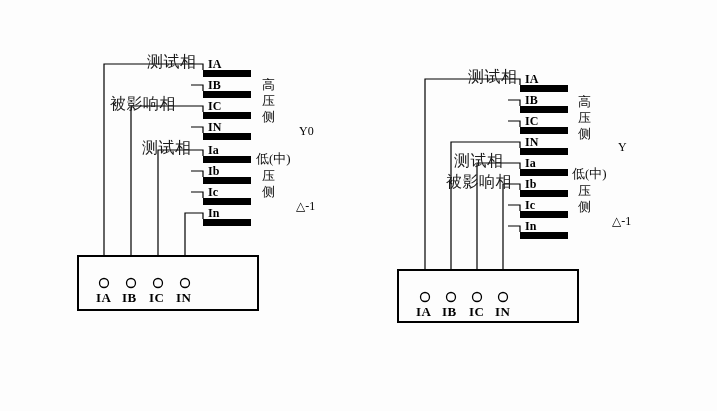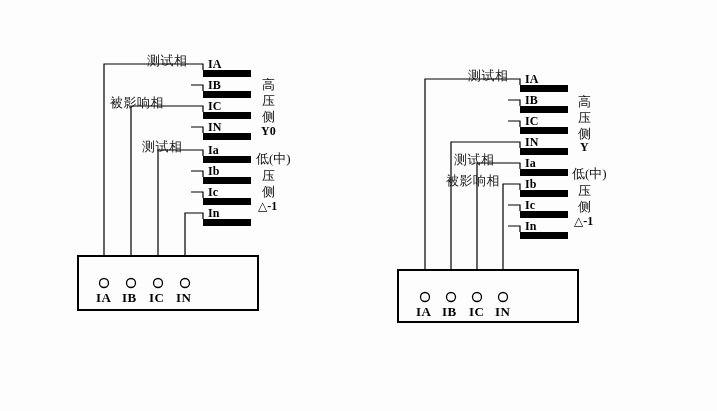--- a/index.html
+++ b/index.html
@@ -5,24 +5,24 @@
   * { margin:0; padding:0; box-sizing:border-box; }
   html,body { width:717px; height:411px; }
   body {
     position:relative;
     background:#fdfdfd;
     font-family:"Liberation Serif","DejaVu Serif",serif;
     color:#000;
     overflow:hidden;
   }
   .abs { position:absolute; white-space:nowrap; }
-  .cn  { font-size:13px; color:#1a1a1a; letter-spacing:.5px; }      
+  .cn  { font-size:16px; color:#1a1a1a; letter-spacing:.5px; }      
   .tl  { font-size:12px; font-weight:bold; }                        
   .cap { font-size:13px; color:#111; }                              
-  .tag { font-size:12px; font-weight:bold; }                        
+  .tag { font-size:12px; font-weight:normal;margin-left:38px; }                        
   .bl  { font-size:13px; font-weight:bold; letter-spacing:.5px; }   
   svg.linework { position:absolute; left:0; top:0; }
 </style>
 </head>
 <body>
 
 <svg class="linework" width="717" height="411" viewBox="0 0 717 411">
 
   <g stroke="#000" stroke-width="1.2" fill="none">
     <path d="M104 256 V64 H203 V70"></path>

